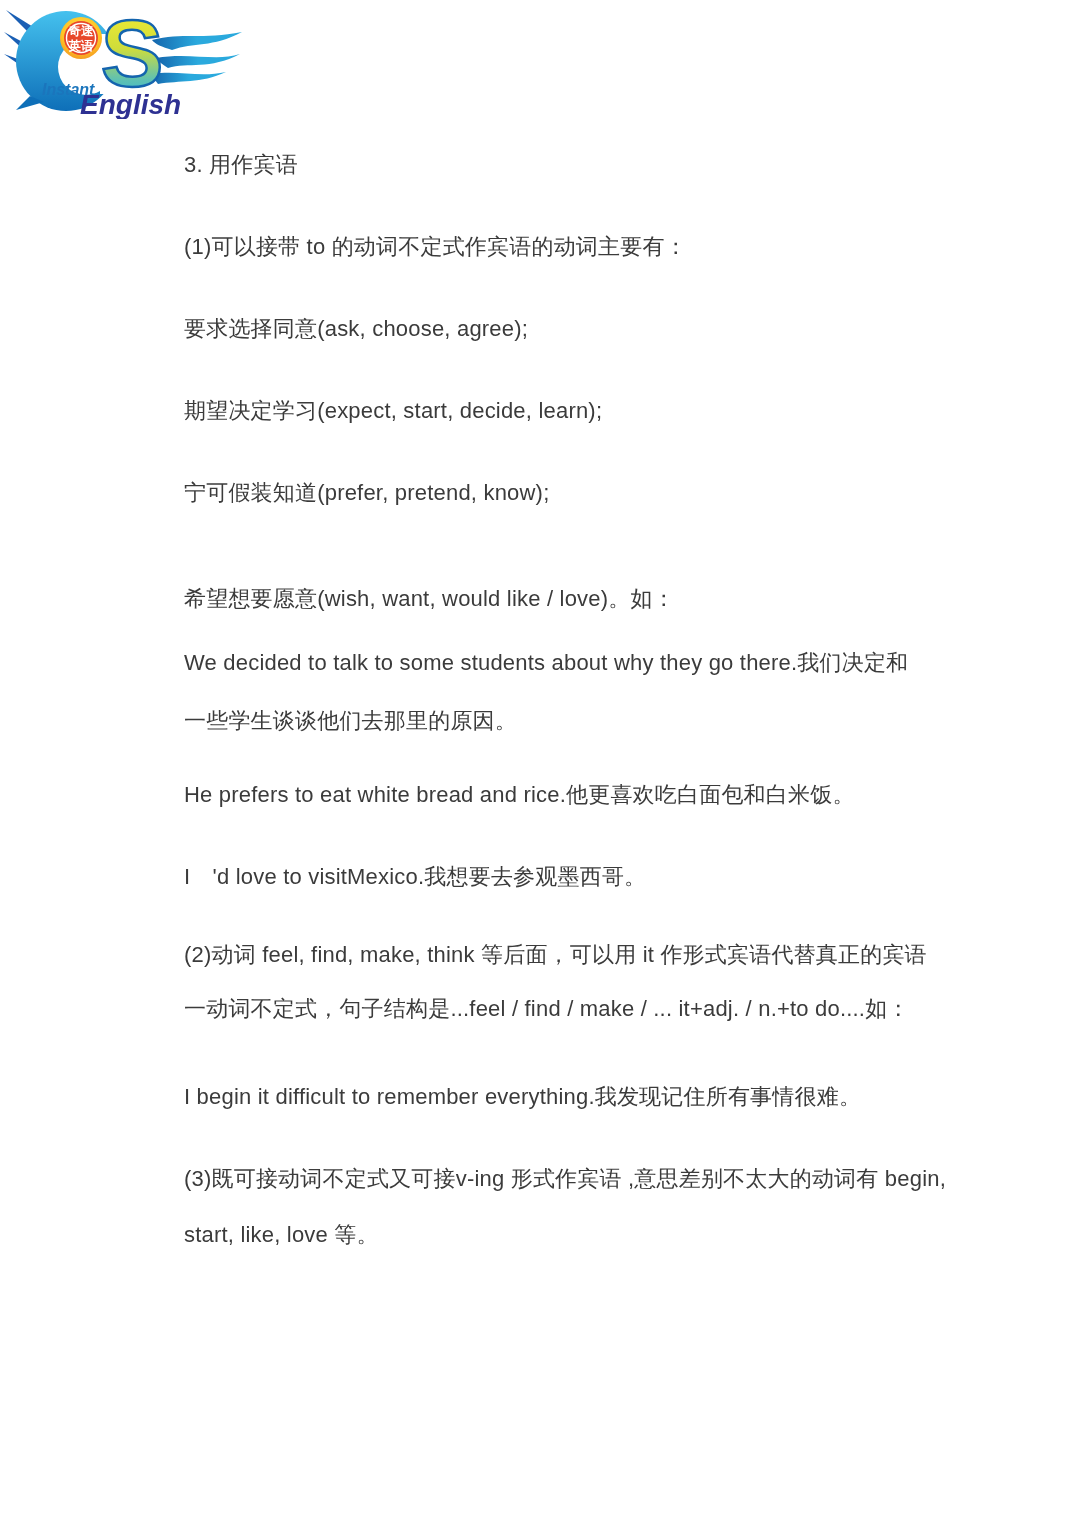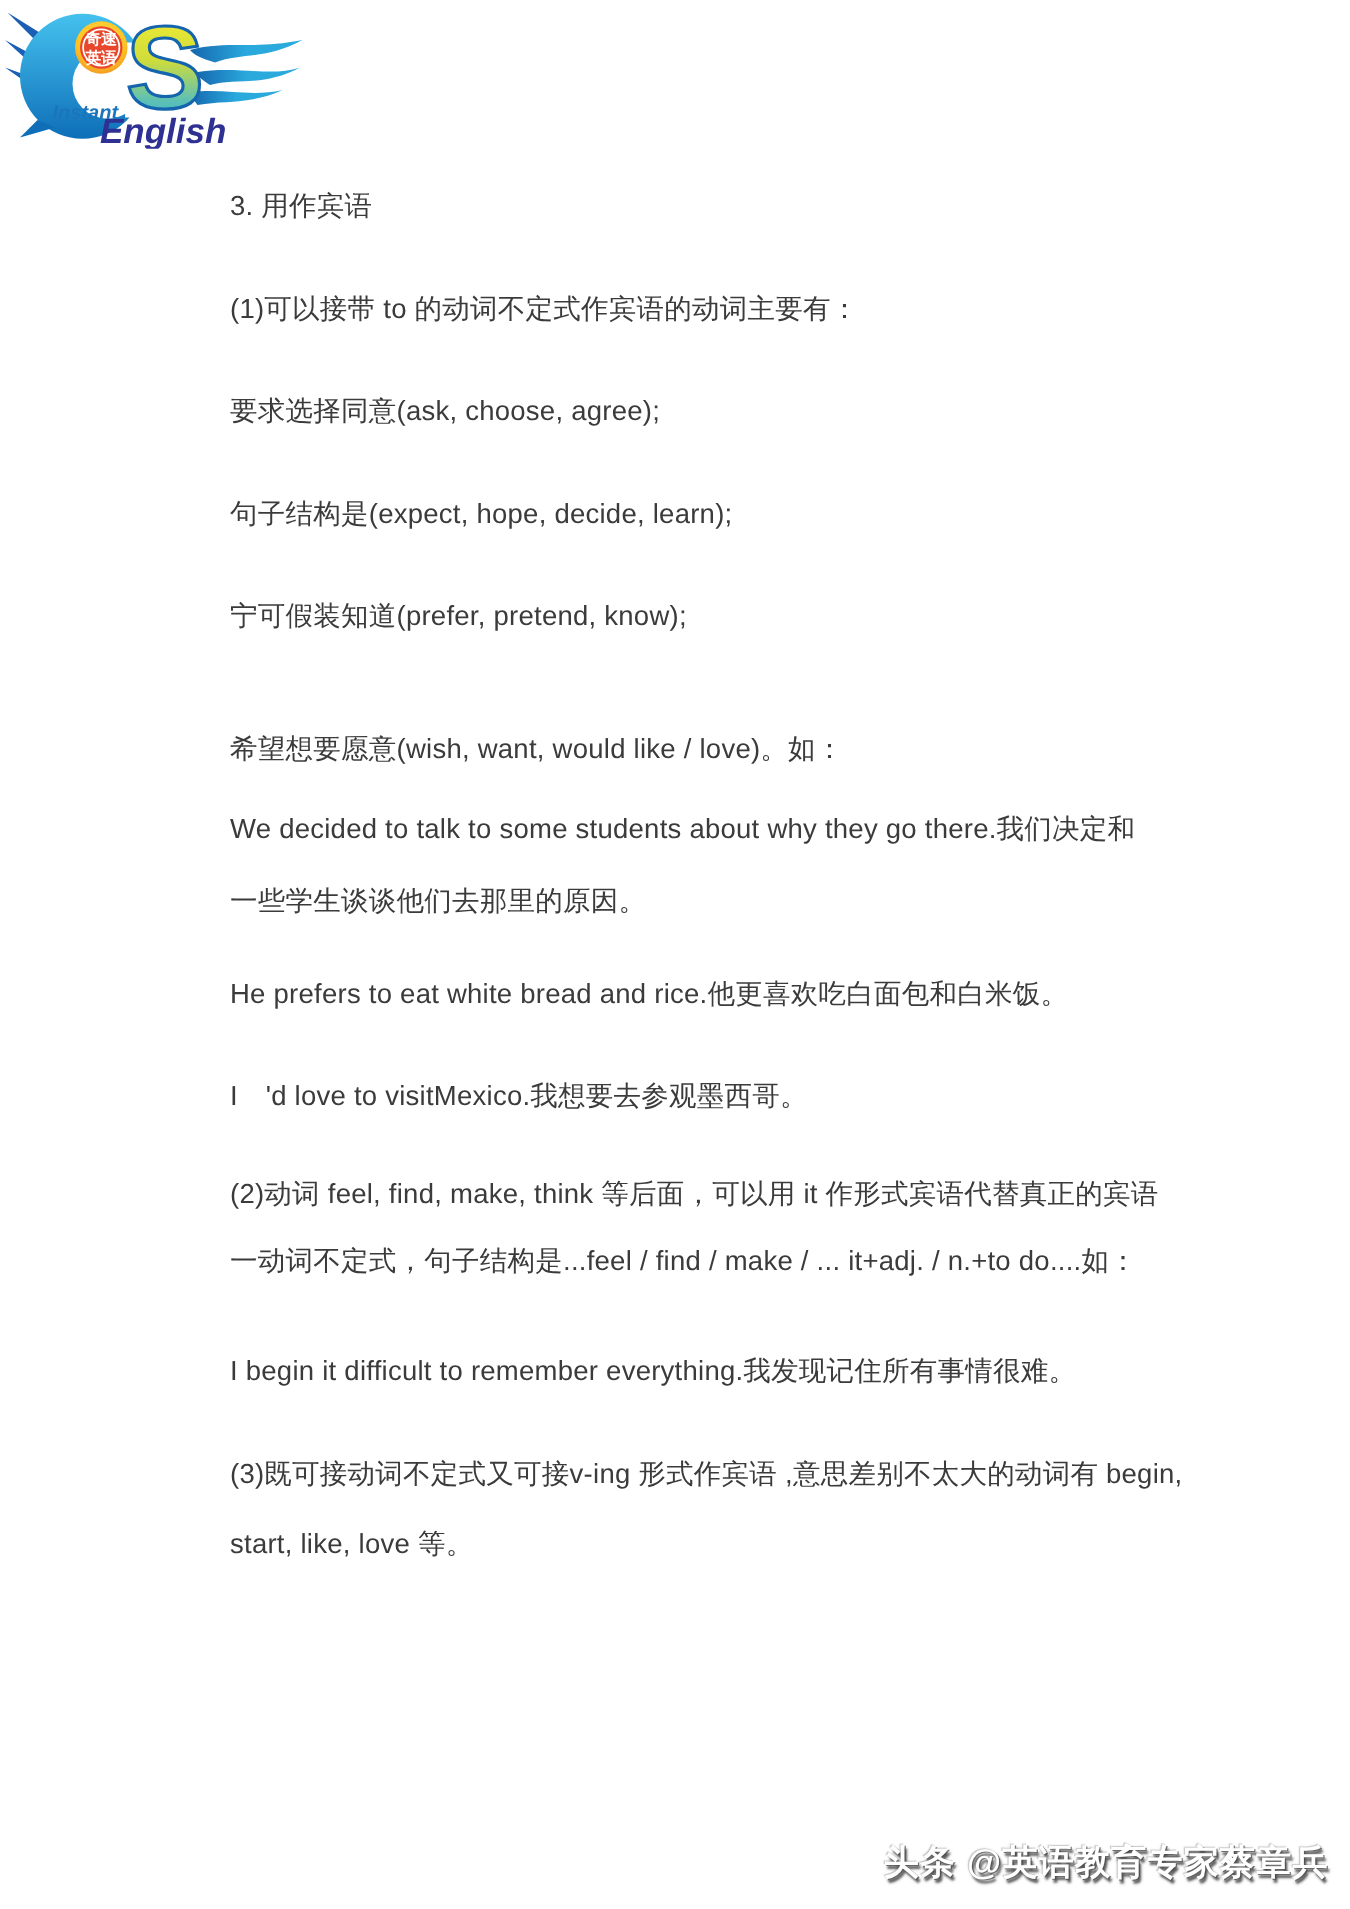--- a/index.html
+++ b/index.html
@@ -79,29 +79,28 @@
     </g>
 
     <text x="38" y="91" font-size="16" font-weight="bold" font-style="italic" fill="#1b75bc">Instant</text>
     <text x="76" y="110" font-size="28" font-weight="bold" font-style="italic" fill="#2e3192">English</text>
   </svg>
 
   <div>
     <div class="doc-line" style="top:150px">3. 用作宾语</div>
     <div class="doc-line" style="top:232px">(1)可以接带 to 的动词不定式作宾语的动词主要有：</div>
     <div class="doc-line" style="top:314px">要求选择同意(ask, choose, agree);</div>
-    <div class="doc-line" style="top:396px">句子结构是(expect, hope, decide, learn);</div>
+    <div class="doc-line" style="top:396px">期望决定学习(expect, start, decide, learn);</div>
     <div class="doc-line" style="top:478px">宁可假装知道(prefer, pretend, know);</div>
     <div class="doc-line" style="top:584px">希望想要愿意(wish, want, would like / love)。如：</div>
     <div class="doc-line" style="top:648px">We decided to talk to some students about why they go there.我们决定和</div>
     <div class="doc-line" style="top:706px">一些学生谈谈他们去那里的原因。</div>
     <div class="doc-line" style="top:780px">He prefers to eat white bread and rice.他更喜欢吃白面包和白米饭。</div>
     <div class="doc-line" style="top:862px">I　'd love to visitMexico.我想要去参观墨西哥。</div>
     <div class="doc-line" style="top:940px">(2)动词 feel, find, make, think 等后面，可以用 it 作形式宾语代替真正的宾语</div>
     <div class="doc-line" style="top:994px">一动词不定式，句子结构是...feel / find / make / ... it+adj. / n.+to do....如：</div>
     <div class="doc-line" style="top:1082px">I begin it difficult to remember everything.我发现记住所有事情很难。</div>
     <div class="doc-line" style="top:1164px">(3)既可接动词不定式又可接v-ing 形式作宾语 ,意思差别不太大的动词有 begin,</div>
     <div class="doc-line" style="top:1220px">start, like, love 等。</div>
   </div>
 
-  <div class="watermark">头条 @英语教育专家蔡章兵</div>
 
 </div>
 
 </body></html>

